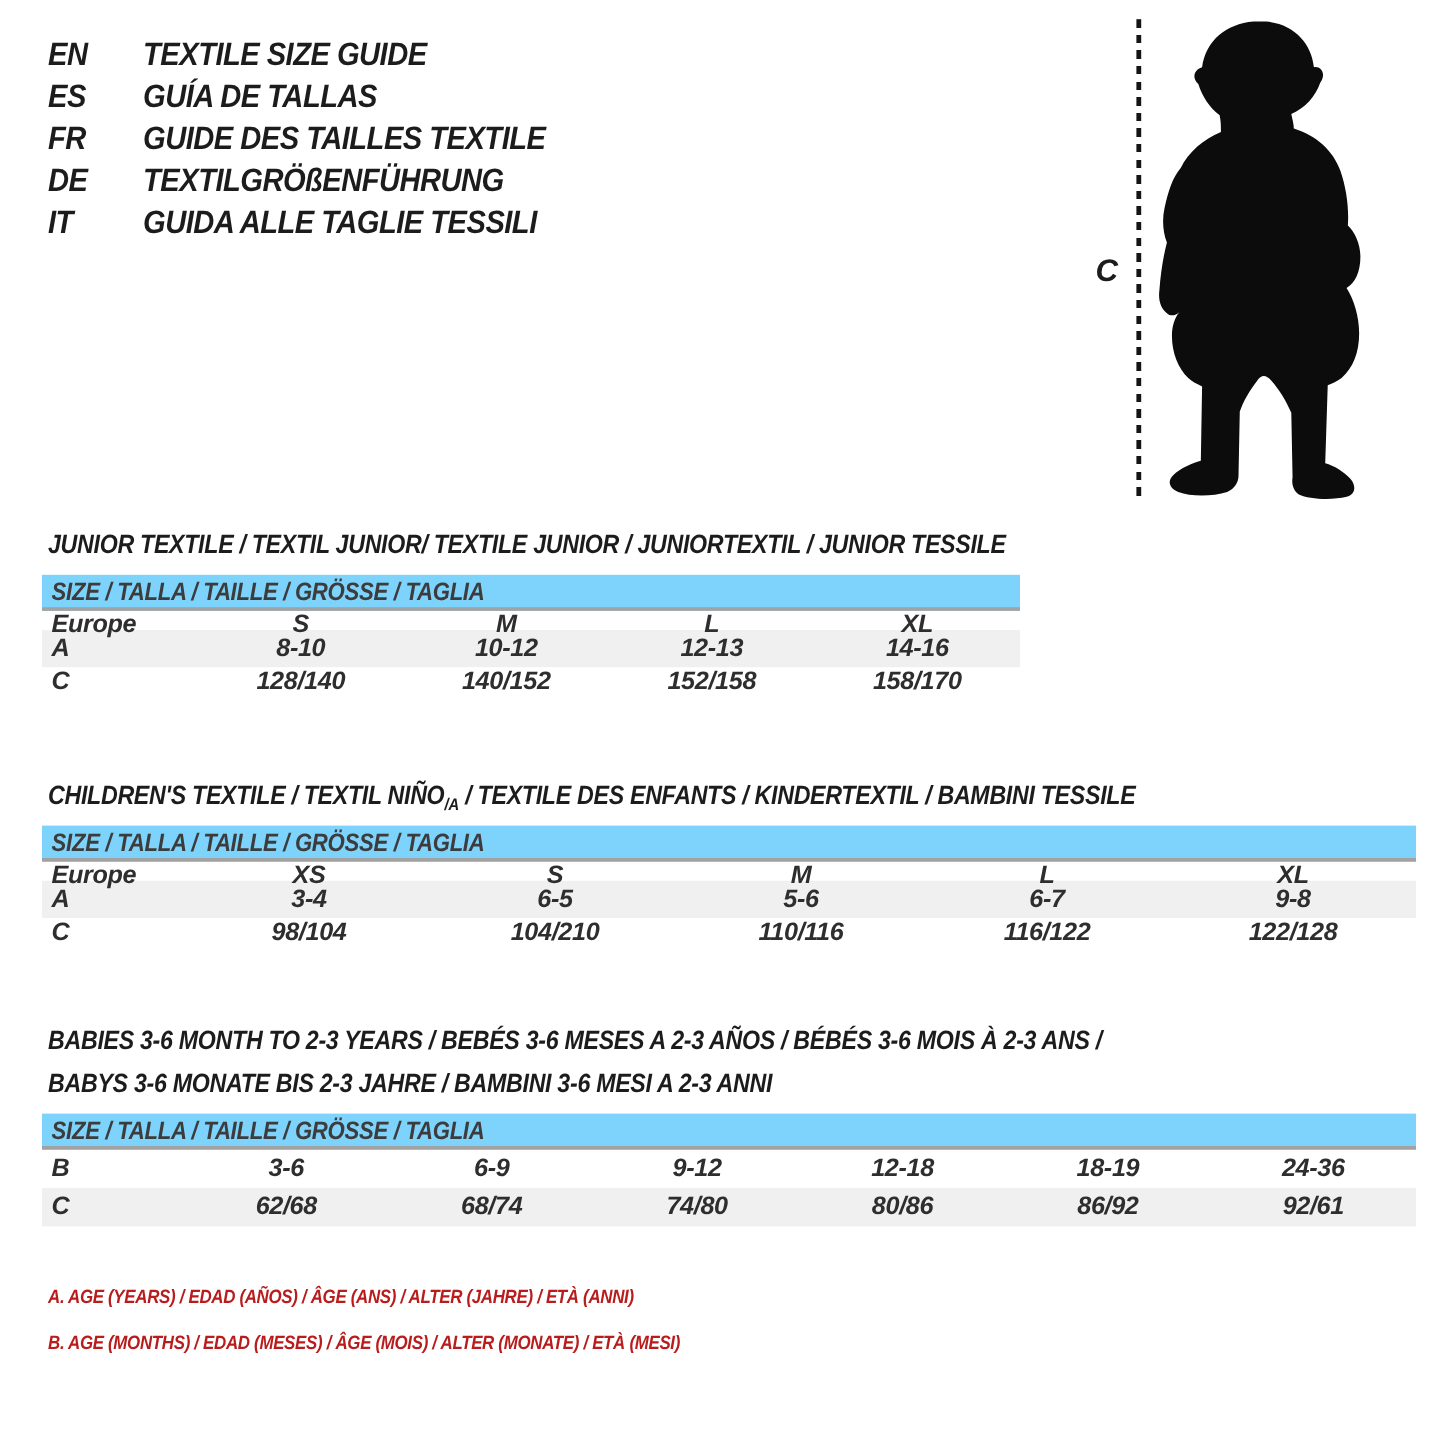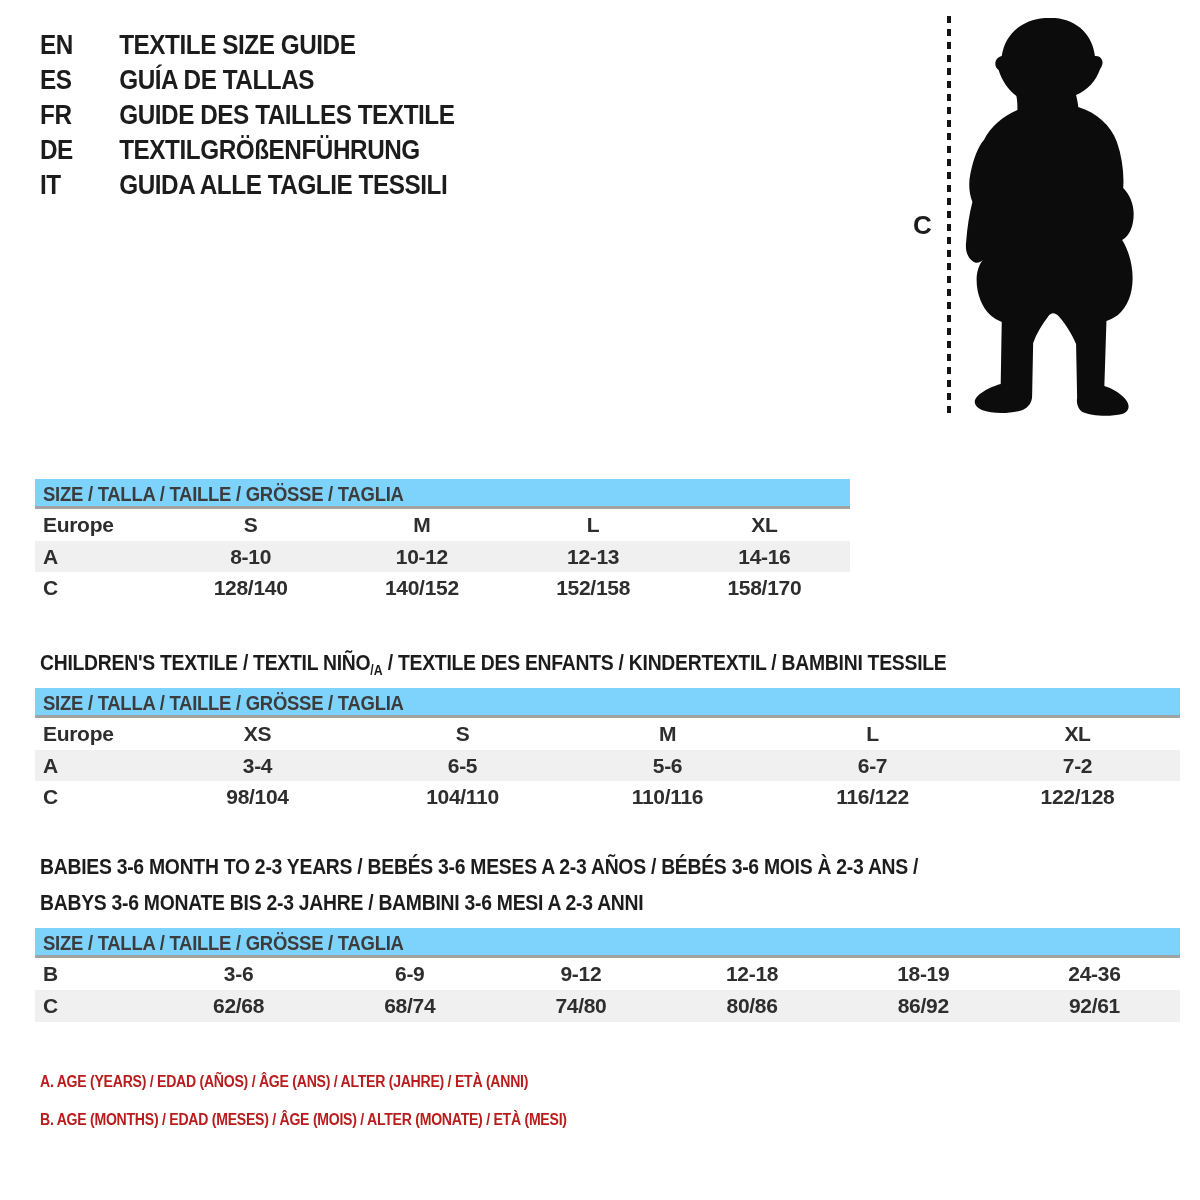--- a/index.html
+++ b/index.html
@@ -1,18 +1,18 @@
 <!DOCTYPE html>
 <html><head>
 <meta charset="utf-8">
 <style>
   html,body{margin:0;padding:0;background:#ffffff;}
   #page{
     position:relative;width:1200px;height:1200px;background:#ffffff;overflow:hidden;
-    font-family:"Liberation Sans", sans-serif;color:#222;
+    font-family:"Liberation Sans", sans-serif;color:#222;font-style:italic;
   }
   .cond{display:inline-block;transform:scaleX(0.88);transform-origin:0 50%;white-space:nowrap;}
 
   
   #lang-header{position:absolute;left:40px;top:28px;transform:scaleX(0.90);transform-origin:0 0;}
   .lang-row{display:flex;height:35px;align-items:center;font-weight:bold;font-size:27px;
             color:#1c1c1c;letter-spacing:-0.5px;}
   .lang-code{width:88px;flex:0 0 88px;}
   .lang-title{white-space:nowrap;}
 
@@ -35,21 +35,21 @@
             line-height:30px;padding-left:8px;font-weight:bold;font-size:21px;color:#3c3c3c;
             letter-spacing:-0.3px;box-sizing:border-box;}
   .row{display:grid;align-items:center;font-weight:bold;font-size:21px;color:#2e2e2e;
        letter-spacing:-0.3px;}
   .cols-j{grid-template-columns:130px repeat(4,1fr);}
   .cols-c{grid-template-columns:120px repeat(5,1fr);}
   .cols-b{grid-template-columns:118px repeat(6,1fr);}
   .row .cell{text-align:center;}
   .row .label{text-align:left;padding-left:8px;}
   .alt{background:#f0f0f0;}
-  .h34{height:32px;} .h31{height:31px;} .h32{height:32px;}
+  .h34{height:16px;} .h31{height:31px;} .h32{height:32px;}
 
   
   #legend{position:absolute;left:40px;top:1063px;}
   .legend-line{height:38px;line-height:38px;font-weight:bold;font-size:16px;color:#b91c1c;
                letter-spacing:-0.3px;white-space:nowrap;}
 </style>
 </head>
 <body>
 
 <div id="page">
@@ -88,20 +88,23 @@
       C 142 374 150 379 155 385 C 160 391 159 398 152 400 C 140 403 122 402 114 398
       C 110 395 108 390 109 384 L 108 330 C 104 320 98 310 92 303 C 88 298 84 298 81 303
       C 75 311 70 320 67 329 L 66 382 C 66 388 63 393 57 396 C 45 400 28 400 18 396
       C 11 393 9 387 14 382 C 20 376 29 372 36 370 L 37 308 C 33 306 29 304 26 301
       C 18 293 13 280 13 266 C 13 258 15 251 19 246 C 16 249 12 250 9 247
       C 4 243 2 236 3 228 C 4 214 6 200 9 188 C 6 180 5 170 7 160 C 10 145 14 133 20 126
       C 26 113 38 102 52 96 C 52 92 52 87 51 82 C 43 76 37 66 34 56 C 29 52 30 44 37 42
       C 40 20 56 6 78 4 Z"></path>
   </svg>
 
+  <div class="section-title" style="top:436px;">
+    <span class="cond">JUNIOR TEXTILE / TEXTIL JUNIOR/ TEXTILE JUNIOR / JUNIORTEXTIL / JUNIOR TESSILE</span>
+  </div>
 
   <div class="size-table w-junior" style="top:479px;">
     <div class="size-bar">
       <span class="cond">SIZE / TALLA / TAILLE / GRÖSSE / TAGLIA</span>
     </div>
     <div class="row cols-j h34">
       <span class="cell label">Europe</span>
       <span class="cell">S</span>
       <span class="cell">M</span>
       <span class="cell">L</span>
@@ -138,26 +141,26 @@
       <span class="cell">M</span>
       <span class="cell">L</span>
       <span class="cell">XL</span>
     </div>
     <div class="row cols-c h31 alt">
       <span class="cell label">A</span>
       <span class="cell">3-4</span>
       <span class="cell">6-5</span>
       <span class="cell">5-6</span>
       <span class="cell">6-7</span>
-      <span class="cell">7-2</span>
+      <span class="cell">9-8</span>
     </div>
     <div class="row cols-c h34">
       <span class="cell label">C</span>
       <span class="cell">98/104</span>
-      <span class="cell">104/110</span>
+      <span class="cell">104/210</span>
       <span class="cell">110/116</span>
       <span class="cell">116/122</span>
       <span class="cell">122/128</span>
     </div>
   </div>
 
   <div class="section-title" style="top:849px;">
     <span class="cond">BABIES 3-6 MONTH TO 2-3 YEARS / BEBÉS 3-6 MESES A 2-3 AÑOS / BÉBÉS 3-6 MOIS À 2-3 ANS /</span><br>
     <span class="cond">BABYS 3-6 MONATE BIS 2-3 JAHRE / BAMBINI 3-6 MESI A 2-3 ANNI</span>
   </div>

